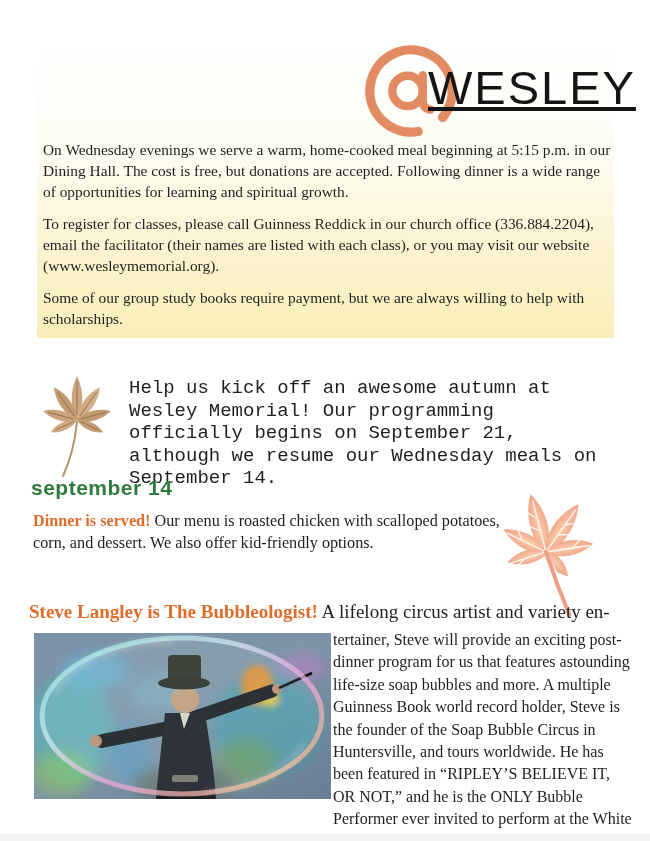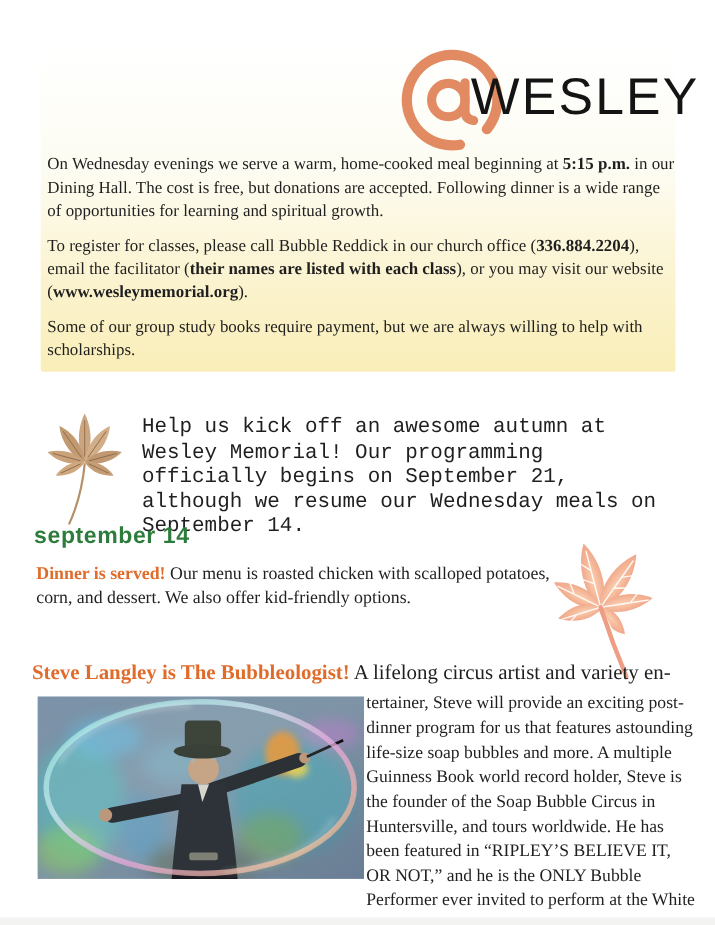--- a/index.html
+++ b/index.html
@@ -18,27 +18,27 @@
   
   .logo-wednesdays{
     position:absolute;left:92px;top:36px;z-index:3;
     font-family:"Liberation Sans",sans-serif;font-weight:300;font-size:54px;
     letter-spacing:2px;color:#474747;line-height:1;
   }
   .logo-at{position:absolute;left:362px;top:40px;width:98px;height:98px;z-index:2;}
   .logo-wesley{
     position:absolute;left:428px;top:64px;z-index:3;
     font-family:"Liberation Sans",sans-serif;font-weight:300;font-size:47px;
-    letter-spacing:2px;color:#141414;line-height:1;
+    letter-spacing:2px;color:#141414;line-height:1;text-decoration:underline;
   }
 
   
   .intro-text{position:absolute;left:43px;top:139px;width:572px;font-size:15.4px;line-height:21px;z-index:2;}
   .intro-text p{margin:0 0 11px 0;}
-  .intro-text b{font-weight:bold;margin-top:44px;}
+  .intro-text b{font-weight:normal;margin-top:44px;}
 
   
   .leaf-brown{position:absolute;left:26px;top:360px;}
   .autumn-text{position:absolute;left:129px;top:377px;width:474px;font-size:19px;line-height:22.5px;font-family:Liberation Mono, monospace;}
 
   
   .sep-heading{
     position:absolute;left:31px;top:477px;
     font-family:"Liberation Sans",sans-serif;font-weight:bold;font-size:21px;
     color:var(--heading-green,#2e7c3c);letter-spacing:0.5px;line-height:1;
@@ -65,21 +65,21 @@
 
   <svg class="logo-at" viewBox="0 0 100 100" aria-hidden="true">
     <path d="M 57.3 93.4 A 42 42 0 1 1 82.2 79.0" fill="none" stroke="#e28b63" stroke-width="9.5" stroke-linecap="round"></path>
     <circle cx="46.5" cy="52" r="15.5" fill="none" stroke="#e28b63" stroke-width="8.5"></circle>
     <path d="M62,36 L62,62 Q62,70 70,71" fill="none" stroke="#e28b63" stroke-width="8.5" stroke-linecap="round"></path>
   </svg>
   <div class="logo-wesley">WESLEY</div>
 
   <div class="intro-text">
     <p><span>On Wednesday evenings we serve a warm, home-cooked meal beginning at </span><b>5:15 p.m.</b><span> in our Dining Hall. The cost is free, but donations are accepted. Following dinner is a wide range of opportunities for learning and spiritual growth.</span></p>
-    <p><span>To register for classes, please call Bubble Reddick in our church office (</span><b>336.884.2204</b><span>), email the facilitator (</span><b>their names are listed with each class</b><span>), or you may visit our website (</span><b>www.wesleymemorial.org</b><span>).</span></p>
+    <p><span>To register for classes, please call Guinness Reddick in our church office (</span><b>336.884.2204</b><span>), email the facilitator (</span><b>their names are listed with each class</b><span>), or you may visit our website (</span><b>www.wesleymemorial.org</b><span>).</span></p>
     <p>Some of our group study books require payment, but we are always willing to help with scholarships.</p>
   </div>
 
   <svg class="leaf-brown" width="98" height="120" viewBox="0 0 98 120" aria-hidden="true">
     <g transform="translate(51,60)">
       <g transform="rotate(0)">
           <path d="M0,0 C6,-10 8,-28 0,-44 C-8,-28 -6,-10 0,0 Z" fill="#cba580"></path>
           <line x1="0" y1="-5" x2="0" y2="-38" stroke="#8f6b49" stroke-width="0.8"></line>
         </g>
       <g transform="rotate(-35)">

